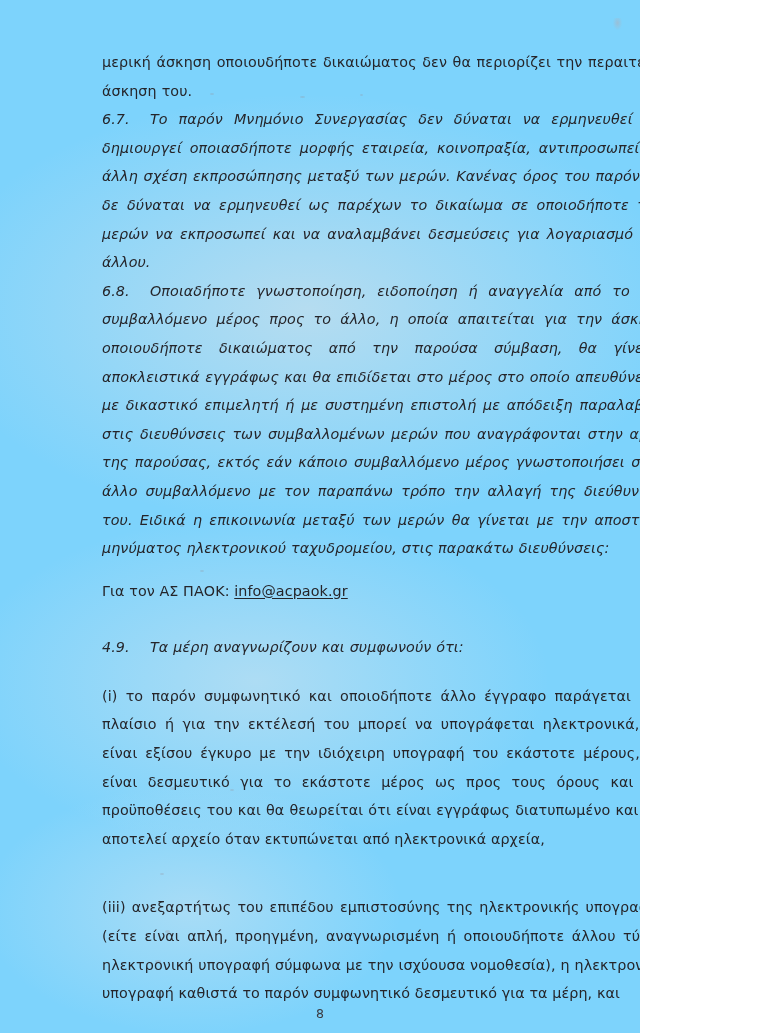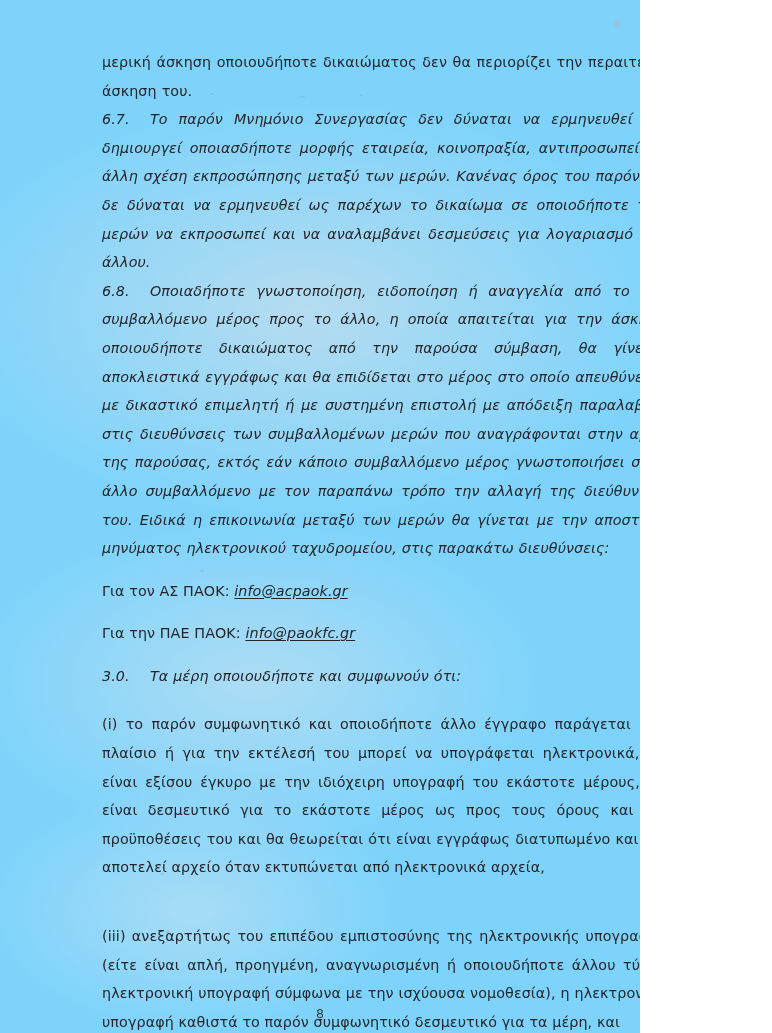--- a/index.html
+++ b/index.html
@@ -97,21 +97,20 @@
     line-height: 28.6px;
     color: #25252a;
     text-align: left;
     letter-spacing: 0.1px;
   }
 
   .email {
     text-decoration: underline;
     text-underline-offset: 2px;
     color: #25252a;
-    font-style: italic;
   }
 
   .roman-para {
     margin: 0;
     text-align: justify;
     font-size: 14.3px;
     line-height: 28.6px;
     color: #25252a;
     letter-spacing: 0.1px;
   }
@@ -156,25 +155,24 @@
     <p class="para numbered"><span class="num-label">6.7.</span><span>Το παρόν Μνημόνιο Συνεργασίας δεν δύναται να ερμηνευθεί ότι δημιουργεί οποιασδήποτε μορφής εταιρεία, κοινοπραξία, αντιπροσωπεία ή άλλη σχέση εκπροσώπησης μεταξύ των μερών. Κανένας όρος του παρόντος δε δύναται να ερμηνευθεί ως παρέχων το δικαίωμα σε οποιοδήποτε των μερών να εκπροσωπεί και να αναλαμβάνει δεσμεύσεις για λογαριασμό του άλλου.</span></p>
 
     <p class="para numbered"><span class="num-label">6.8.</span><span>Οποιαδήποτε γνωστοποίηση, ειδοποίηση ή αναγγελία από το ένα συμβαλλόμενο μέρος προς το άλλο, η οποία απαιτείται για την άσκηση οποιουδήποτε δικαιώματος από την παρούσα σύμβαση, θα γίνεται αποκλειστικά εγγράφως και θα επιδίδεται στο μέρος στο οποίο απευθύνεται με δικαστικό επιμελητή ή με συστημένη επιστολή με απόδειξη παραλαβής, στις διευθύνσεις των συμβαλλομένων μερών που αναγράφονται στην αρχή της παρούσας, εκτός εάν κάποιο συμβαλλόμενο μέρος γνωστοποιήσει στον άλλο συμβαλλόμενο με τον παραπάνω τρόπο την αλλαγή της διεύθυνσής του. Ειδικά η επικοινωνία μεταξύ των μερών θα γίνεται με την αποστολή μηνύματος ηλεκτρονικού ταχυδρομείου, στις παρακάτω διευθύνσεις:</span></p>
 
     <div class="gap-md"></div>
 
     <p class="contact-line"><span>Για τον ΑΣ ΠΑΟΚ: </span><span class="email">info@acpaok.gr</span></p>
 
     <div class="gap-md"></div>
 
-    <p class="contact-line"><span>Για την ΠΑΕ ΠΑΟΚ: </span><span class="email">info@paokfc.gr</span></p>
 
     <div class="gap-md"></div>
 
-    <p class="para numbered no-just"><span class="num-label">3.0.</span><span>Τα μέρη οποιουδήποτε και συμφωνούν ότι:</span></p>
+    <p class="para numbered no-just"><span class="num-label">4.9.</span><span>Τα μέρη αναγνωρίζουν και συμφωνούν ότι:</span></p>
 
     <div class="gap-lg"></div>
 
     <p class="roman-para">(i) το παρόν συμφωνητικό και οποιοδήποτε άλλο έγγραφο παράγεται στο πλαίσιο ή για την εκτέλεσή του μπορεί να υπογράφεται ηλεκτρονικά, θα είναι εξίσου έγκυρο με την ιδιόχειρη υπογραφή του εκάστοτε μέρους, θα είναι δεσμευτικό για το εκάστοτε μέρος ως προς τους όρους και τις προϋποθέσεις του και θα θεωρείται ότι είναι εγγράφως διατυπωμένο και ότι αποτελεί αρχείο όταν εκτυπώνεται από ηλεκτρονικά αρχεία,</p>
 
     <div class="gap-lg"></div>
 
 
     <div class="gap-lg"></div>
 

